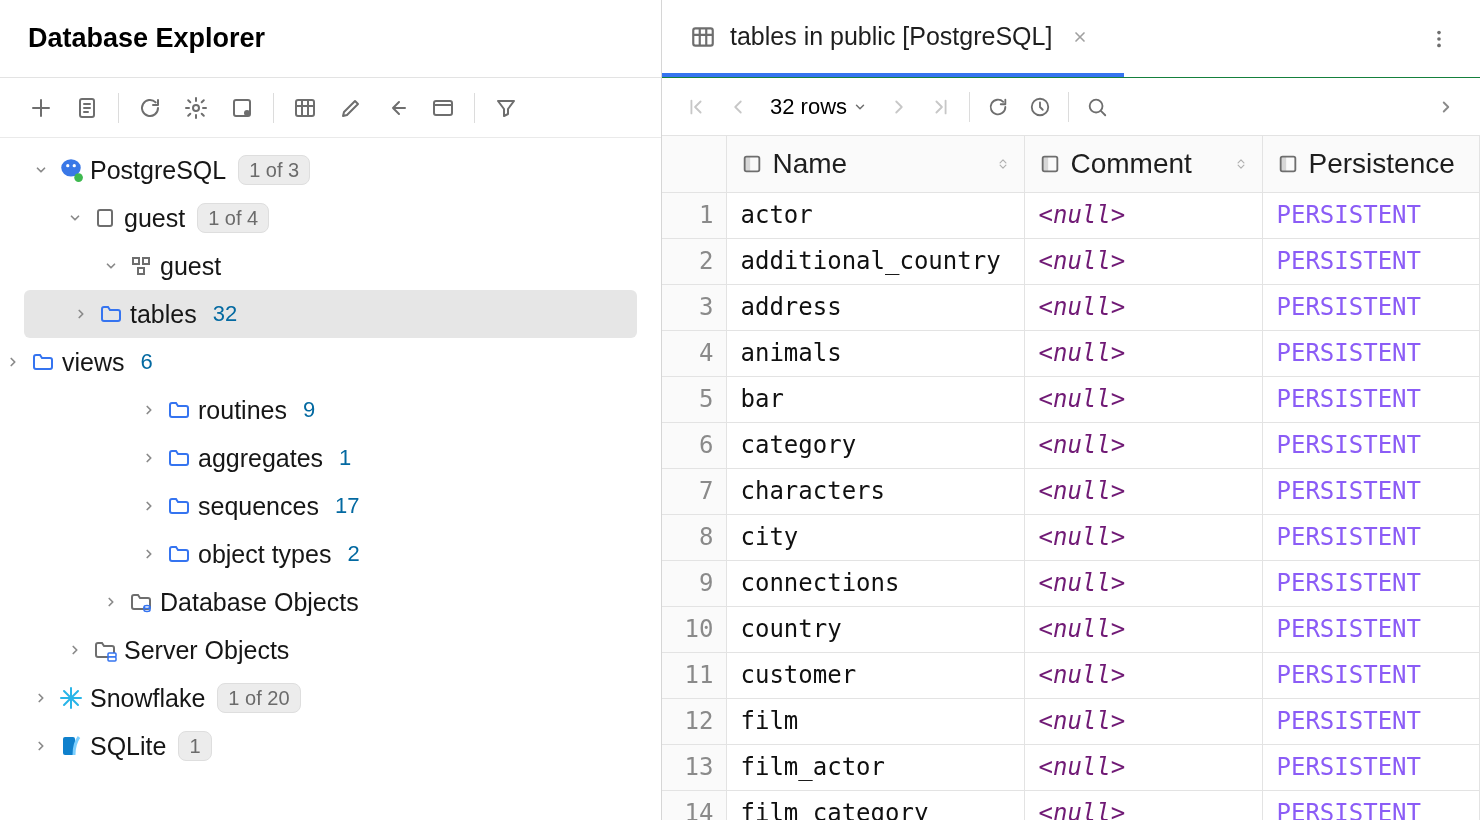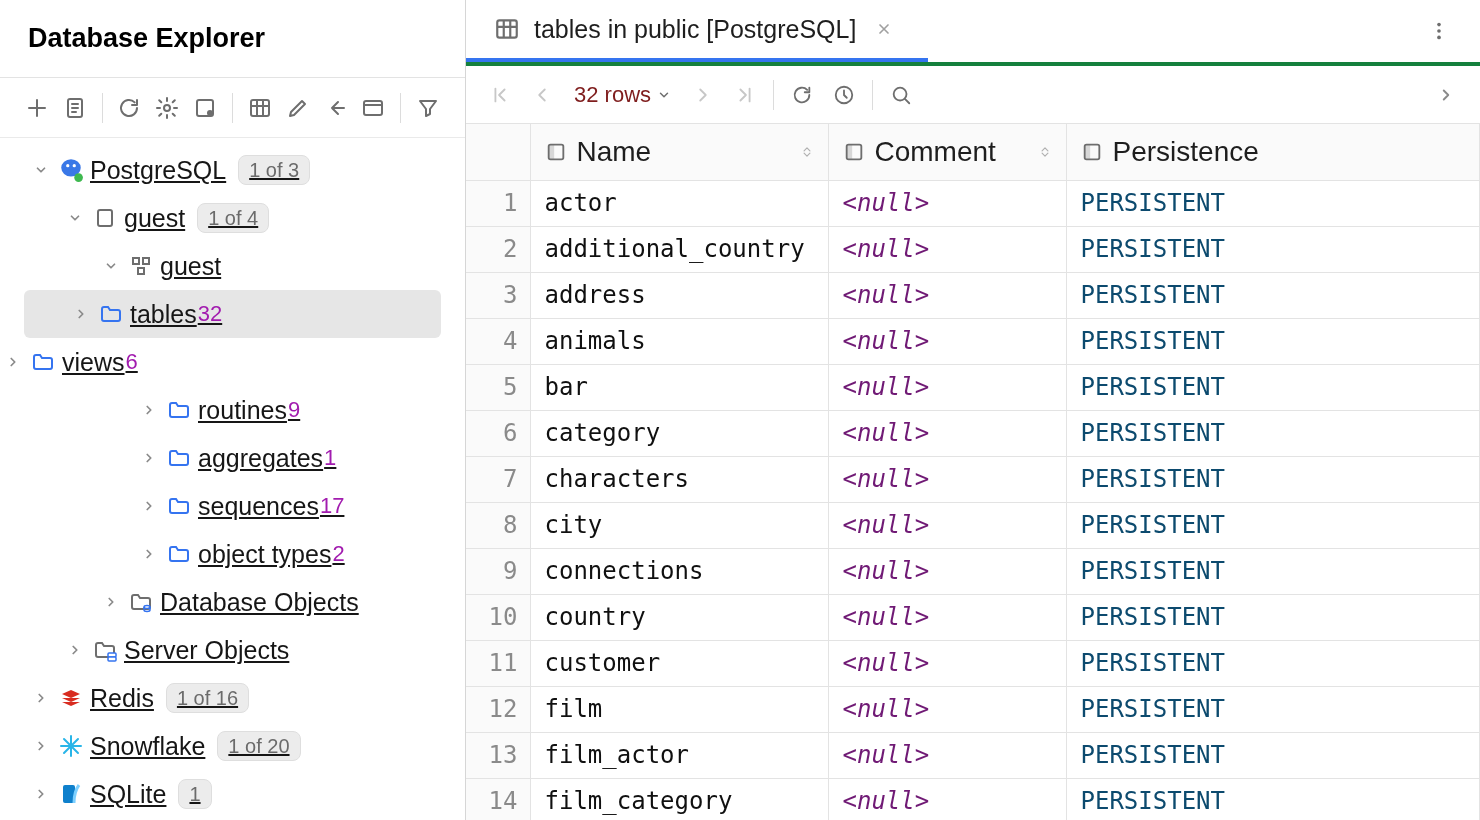--- a/index.html
+++ b/index.html
@@ -7,21 +7,21 @@
     font-family: -apple-system, BlinkMacSystemFont, "Segoe UI", Arial, sans-serif;
     background: #fff;
     color: #1e1e1e;
     font-size: 16px;
     width: 1480px;
     height: 820px;
     overflow: hidden;
     display: flex;
   }
   .sidebar {
-    width: 466px;
+    width: 662px;
     border-right: 1px solid #d6d6d6;
     display: flex;
     flex-direction: column;
     background: #fff;
   }
   .sidebar-header {
     height: 78px;
     display: flex;
     align-items: center;
     padding: 0 28px;
@@ -61,21 +61,20 @@
     padding: 8px 0;
   }
   .tree-row {
     display: flex;
     align-items: center;
     height: 48px;
     padding-right: 12px;
     font-size: 25px;
     color: #161616;
     white-space: nowrap;
-    text-decoration: underline;
   }
   .tree-row.selected {
     background: #e6e6e6;
     border-radius: 6px;
     margin: 0 24px;
   }
   .tree-chevron {
     width: 26px;
     display: flex;
     justify-content: center;
@@ -95,37 +94,37 @@
     justify-content: center;
     background: #ececec;
     border: 1px solid #dedede;
     border-radius: 8px;
     padding: 4px 10px;
     height: 30px;
     font-size: 20px;
     color: #6b6b6b;
   }
   .tree-count {
-    margin-left: 1px;
-    color: #a21caf;
+    margin-left: 16px;
+    color: #0369a1;
     font-size: 22px;
   }
   svg { display: block; }
   
   
   .main {
     flex: 1;
     display: flex;
     flex-direction: column;
   }
   .tab-strip {
-    height: 66px;
+    height: 78px;
     display: flex;
     align-items: stretch;
-    border-bottom: 4px solid #15803d;
+    border-bottom: 1px solid #15803d;
   }
   .tab {
     display: flex;
     align-items: center;
     gap: 14px;
     padding: 0 30px 0 28px;
     border-bottom: 4px solid #3574f0;
     position: relative;
   }
   .tab-title {
@@ -179,21 +178,21 @@
   }
   .m-btn.disabled { color: #c7c7c7; }
   .m-sep {
     width: 1px; height: 30px; background: #dcdcdc; margin: 0 8px;
   }
   .rows-label {
     display: flex;
     align-items: center;
     gap: 6px;
     font-size: 22px;
-    color: #7f1d1d;
+    color: #000000;
     padding: 0 10px;
   }
   .main-right-btn {
     margin-left: auto;
     width: 40px;
     height: 40px;
     display: flex;
     align-items: center;
     justify-content: center;
     color: #8a8a8a;
@@ -250,21 +249,21 @@
     color: #8a8a8a;
     background: #fafafa;
     font-family: "SF Mono", ui-monospace, Menlo, Consolas, monospace;
     padding-right: 12px;
   }
   .grid td.name-cell { color: #101010; }
   .grid td.comment-cell {
     color: #701a75;
     font-style: italic;
   }
-  .grid td.persist-cell { color: #0c4a6e; margin-left: 7px; }
+  .grid td.persist-cell { color: #8b5cf6; margin-left: 7px; }
   .grid th.rownum-head {
     background: #fafafa;
   }
   .col-icon { color: #6e6e6e; }
 
   .folder-blue { color: #3574f0; }
 </style>
 </head>
 <body>
 
@@ -500,34 +499,20 @@
       <span class="tree-icon">
           <svg width="24" height="24" viewBox="0 0 24 24">
             <path d="M3 7a2 2 0 0 1 2-2h4l2 3h8a2 2 0 0 1 2 2v7a2 2 0 0 1-2 2H5a2 2 0 0 1-2-2V7z" stroke="#6e6e6e" stroke-width="2" fill="none"></path>
             <rect x="15" y="15" width="8" height="4" rx="1" stroke="#3574f0" stroke-width="1.5" fill="#fff"></rect>
             <rect x="15" y="19" width="8" height="4" rx="1" stroke="#3574f0" stroke-width="1.5" fill="#fff"></rect>
           </svg>
         </span>
       <span class="tree-label">Server Objects</span>
     </div>
 
-    <div class="tree-row" style="padding-left:28px">
-      <span class="tree-chevron">
-          <svg width="14" height="14" viewBox="0 0 24 24">
-            <path d="M9 6l6 6-6 6" stroke="currentColor" stroke-width="3" fill="none" stroke-linecap="round" stroke-linejoin="round"></path>
-          </svg>
-        </span>
-      <span class="tree-icon">
-          <svg width="24" height="24" viewBox="0 0 24 24">
-            <path d="M3 8l9-4 9 4-9 4-9-4z M3 12l9 4 9-4 M3 16l9 4 9-4" fill="#d82c20"></path>
-          </svg>
-        </span>
-      <span class="tree-label">Redis</span>
-      <span class="tree-badge">1 of 16</span>
-    </div>
 
     <div class="tree-row" style="padding-left:28px">
       <span class="tree-chevron">
           <svg width="14" height="14" viewBox="0 0 24 24">
             <path d="M9 6l6 6-6 6" stroke="currentColor" stroke-width="3" fill="none" stroke-linecap="round" stroke-linejoin="round"></path>
           </svg>
         </span>
       <span class="tree-icon">
           <svg width="24" height="24" viewBox="0 0 24 24">
             <path d="M12 2v20M2 12h20M5 5l14 14M19 5L5 19" stroke="#29b5e8" stroke-width="2" stroke-linecap="round"></path>

